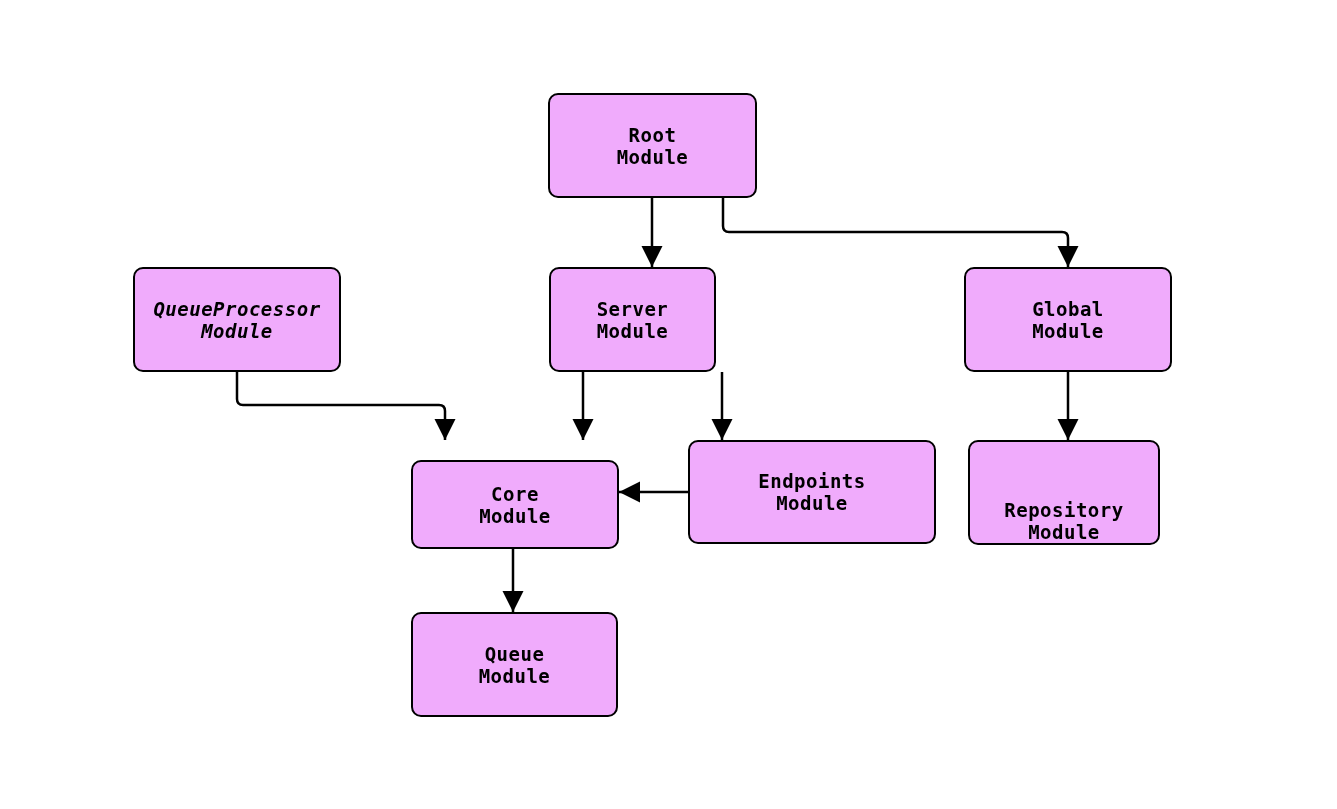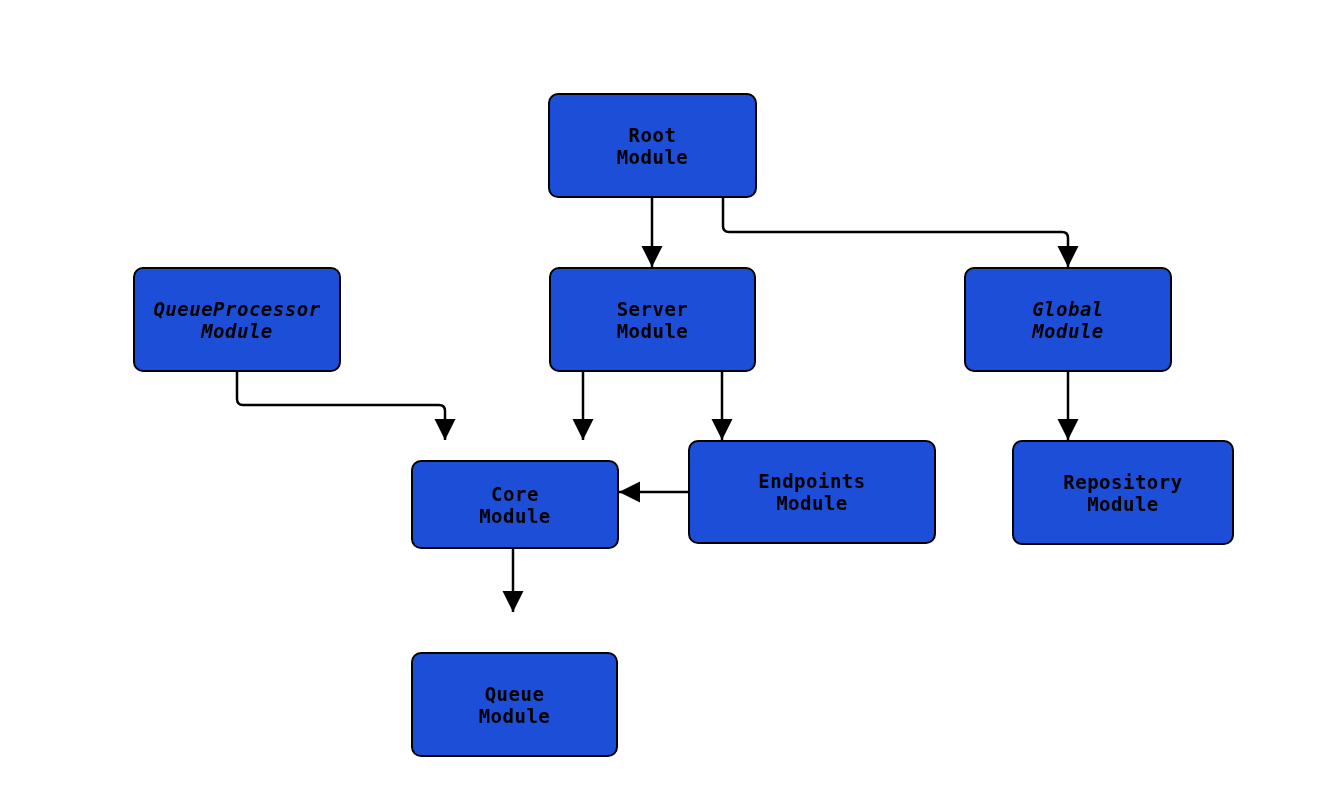--- a/index.html
+++ b/index.html
@@ -27,21 +27,21 @@
     left: 0;
     top: 0;
     width: 1337px;
     height: 809px;
   }
   .node {
     position: absolute;
     box-sizing: border-box;
     border: 2.5px solid #000000;
     border-radius: 10px;
-    background: #1d4ed8;
+    background: #f0abfc;
     color: #000000;
     display: flex;
     align-items: center;
     justify-content: center;
     text-align: center;
     font-weight: bold;
     font-size: 19px;
     line-height: 22px;
     white-space: pre-line;
     letter-spacing: 0.5px;
@@ -71,26 +71,26 @@
         <path class="edge" d="M 688 492 L 619 492" marker-end="url(#arrowhead)" stroke="#000000"></path>
         <path class="edge" d="M 1068 372 L 1068 440" marker-end="url(#arrowhead)" stroke="#000000"></path>
         <path class="edge" d="M 513 545 L 513 612" marker-end="url(#arrowhead)" stroke="#000000"></path>
       </g>
   </svg>
   <div class="nodes-layer" id="nodes-layer">
       <div class="node" style="left: 548px; top: 93px; width: 209px; height: 105px;"><span>Root
 Module</span></div>
       <div class="node" style="left: 133px; top: 267px; width: 208px; height: 105px; font-style: italic;"><span>QueueProcessor
 Module</span></div>
-      <div class="node" style="left: 549px; top: 267px; width: 207px; height: 105px;"><span>Server
+      <div class="node" style="left: 549px; top: 267px; width: 167px; height: 105px;"><span>Server
 Module</span></div>
-      <div class="node" style="left: 964px; top: 267px; width: 208px; height: 105px; font-style: italic;"><span>Global
+      <div class="node" style="left: 964px; top: 267px; width: 208px; height: 105px;"><span>Global
 Module</span></div>
       <div class="node" style="left: 411px; top: 460px; width: 208px; height: 89px;"><span>Core
 Module</span></div>
       <div class="node" style="left: 688px; top: 440px; width: 248px; height: 104px;"><span>Endpoints
 Module</span></div>
-      <div class="node" style="left: 1012px; top: 440px; width: 222px; height: 105px;"><span>Repository
+      <div class="node" style="left: 968px; top: 440px; width: 192px; height: 105px; align-items: flex-end;"><span>Repository
 Module</span></div>
-      <div class="node" style="left: 411px; top: 612px; width: 207px; height: 105px; margin-top: 40px;"><span>Queue
+      <div class="node" style="left: 411px; top: 612px; width: 207px; height: 105px;"><span>Queue
 Module</span></div>
     </div>
 </div>
 
 </body></html>

